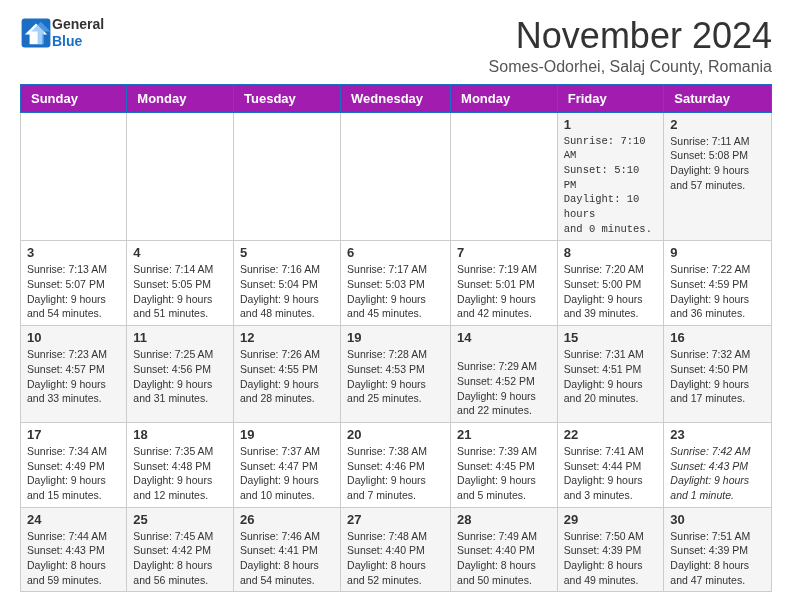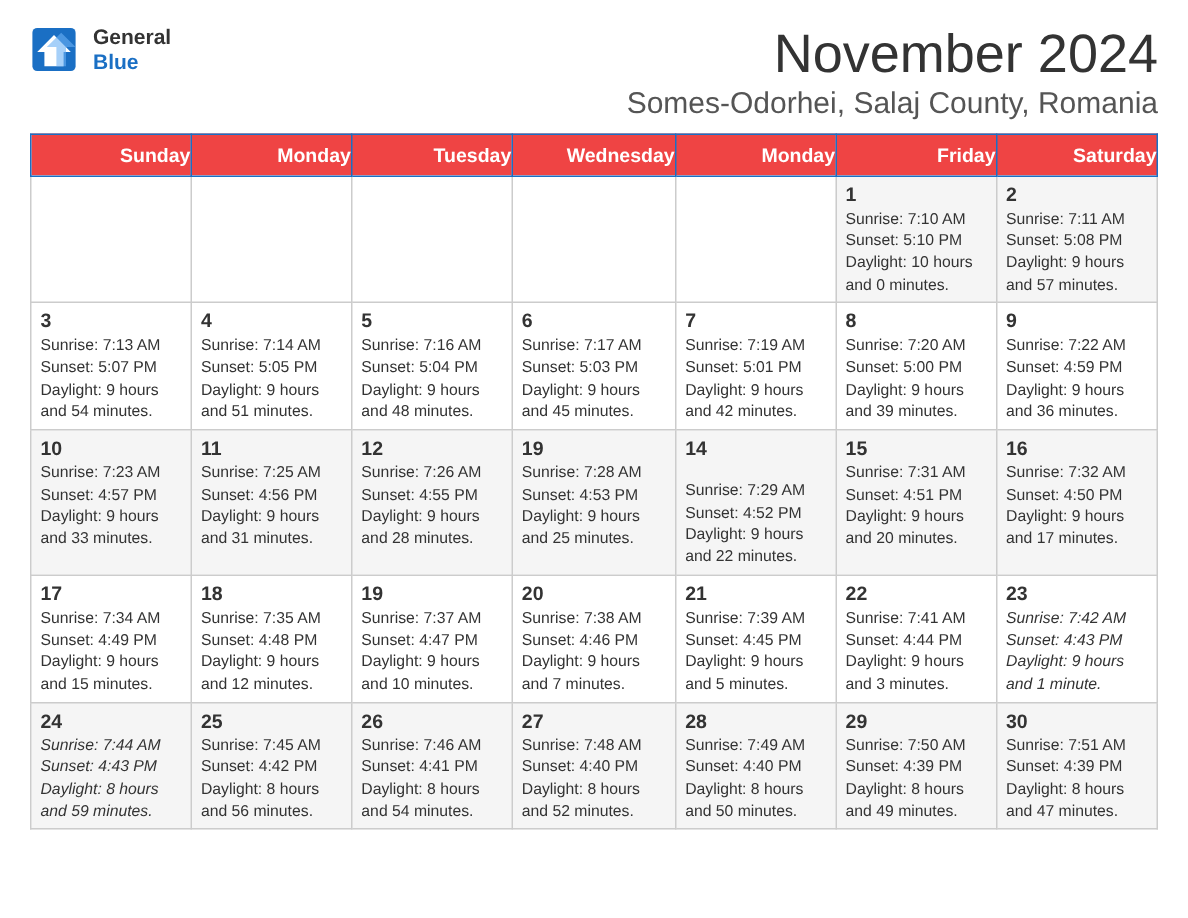--- a/index.html
+++ b/index.html
@@ -11,21 +11,21 @@
     }
     .header {
       display: flex;
       align-items: flex-start;
       padding: 16px 20px 8px 20px;
       justify-content: space-between;
     }
     .logo {
       display: flex;
       align-items: center;
-      gap: 10px;
+      gap: 0;
     }
     .logo-text {
       font-size: 14px;
       font-weight: bold;
       line-height: 1.2;
     }
     .logo-text .general { color: #333; }
     .logo-text .blue { color: #1a6fc4; }
     .logo-icon {
       width: 32px;
@@ -34,36 +34,36 @@
     .title-block {
       text-align: right;
     }
     .month-title {
       font-size: 36px;
       font-weight: normal;
       color: #333;
       line-height: 1.1;
     }
     .subtitle {
-      font-size: 20px;
+      font-size: 16px;
       color: #555;
       margin-top: 2px;
     }
     .calendar {
       width: 100%;
       border-collapse: collapse;
       margin: 0 20px;
       width: calc(100% - 40px);
       margin-left: 20px;
     }
     .calendar thead th {
-      background-color: #ef4444;
+      background-color: #a21caf;
       color: #fff;
-      text-align: right;
-      padding: 6px 0;
+      text-align: left;
+      padding: 6px 10px;
       font-size: 13px;
       font-weight: bold;
       border: 1px solid #1a6fc4;
     }
     .calendar tbody td {
       border: 1px solid #ccc;
       vertical-align: top;
       padding: 4px 6px;
       font-size: 11px;
       color: #333;
@@ -127,21 +127,21 @@
   </thead>
   <tbody id="calendar-body">
   <tr>
         <td class="empty-cell"></td>
         <td class="empty-cell"></td>
         <td class="empty-cell"></td>
         <td class="empty-cell"></td>
         <td class="empty-cell"></td>
         <td>
           <span class="day-number">1</span>
-          <div class="day-info" style="white-space: pre-line;">Sunrise: 7:10 AM
+          <div class="day-info" style="white-space: pre-line; font-family: Liberation Mono, monospace;">Sunrise: 7:10 AM
 Sunset: 5:10 PM
 Daylight: 10 hours
 and 0 minutes.</div>
         </td>
         <td>
           <span class="day-number">2</span>
           <div class="day-info" style="white-space: pre-line;">Sunrise: 7:11 AM
 Sunset: 5:08 PM
 Daylight: 9 hours
 and 57 minutes.</div>
@@ -296,21 +296,21 @@
           <span class="day-number">23</span>
           <div class="day-info" style="white-space: pre-line; font-style: italic;">Sunrise: 7:42 AM
 Sunset: 4:43 PM
 Daylight: 9 hours
 and 1 minute.</div>
         </td>
       </tr>
       <tr>
         <td>
           <span class="day-number">24</span>
-          <div class="day-info" style="white-space: pre-line; font-style: italic;">Sunrise: 7:44 AM
+          <div class="day-info" style="white-space: pre-line;">Sunrise: 7:44 AM
 Sunset: 4:43 PM
 Daylight: 8 hours
 and 59 minutes.</div>
         </td>
         <td>
           <span class="day-number">25</span>
           <div class="day-info" style="white-space: pre-line;">Sunrise: 7:45 AM
 Sunset: 4:42 PM
 Daylight: 8 hours
 and 56 minutes.</div>

